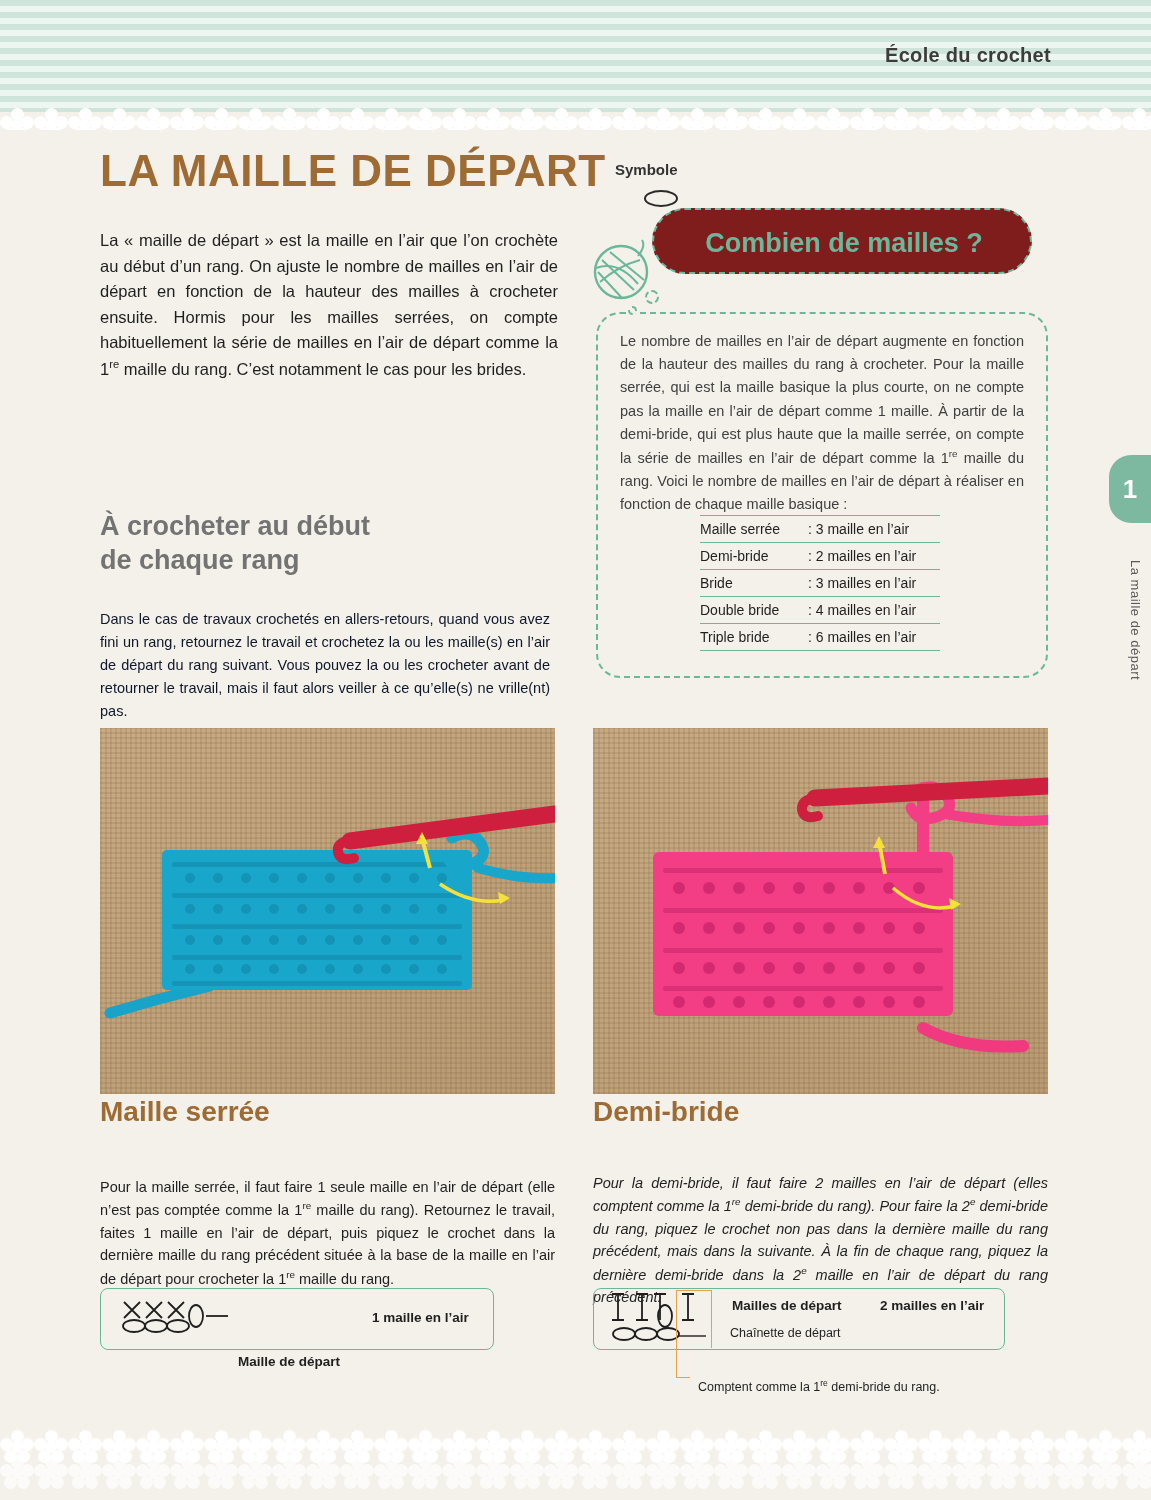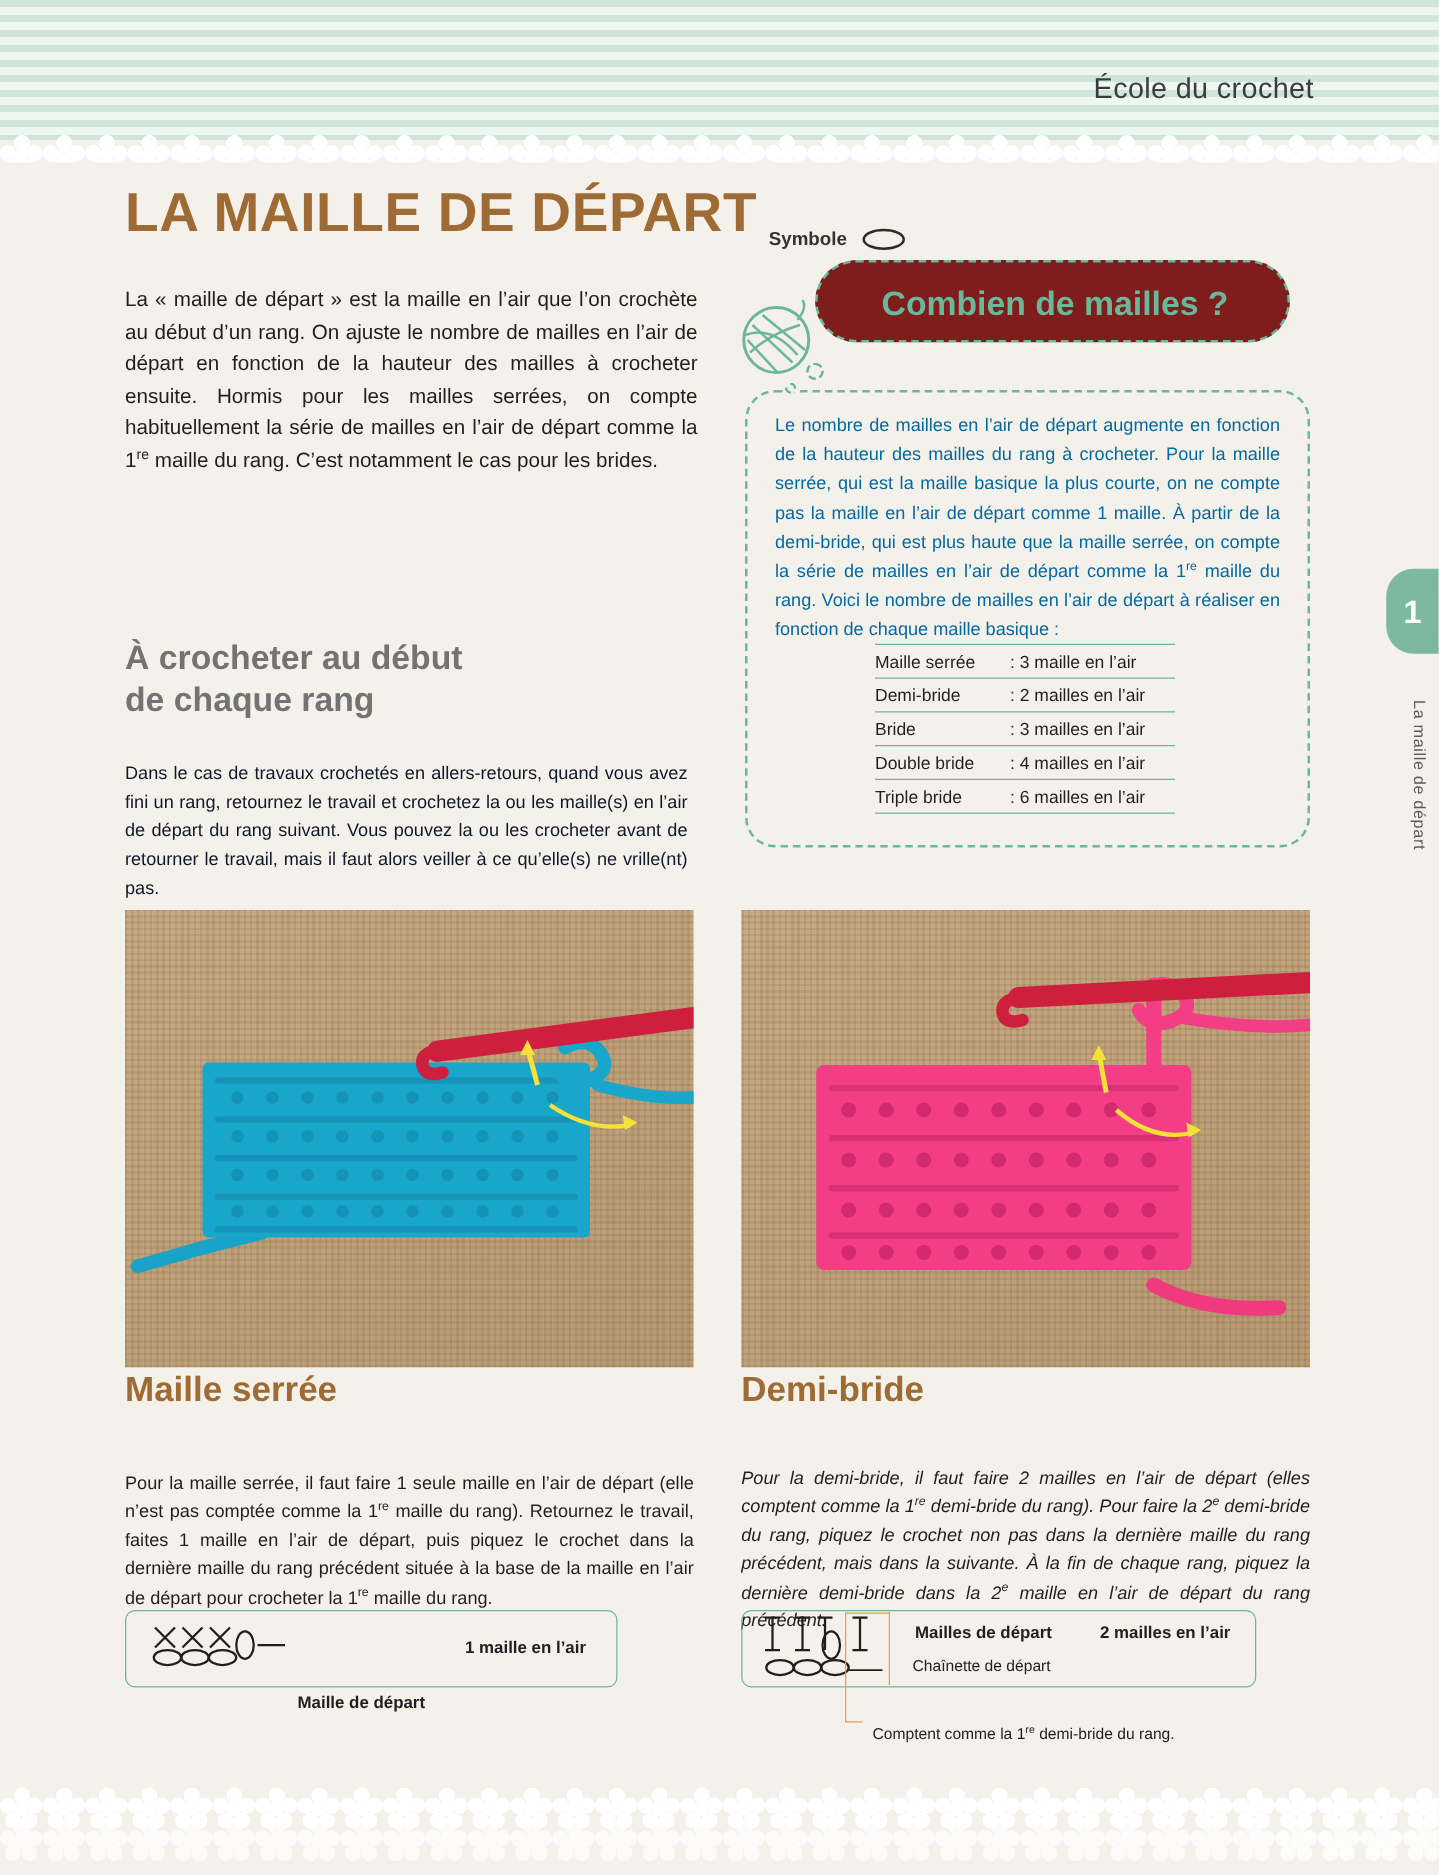--- a/index.html
+++ b/index.html
@@ -16,22 +16,22 @@
   .header {
     position:absolute; top:0; left:0; width:1151px; height:112px;
     background:
       repeating-linear-gradient(
         to bottom,
         #cfe4da 0px, #cfe4da 6px,
         #eef6f1 6px, #eef6f1 12px
       );
   }
   .header-title {
-    position:absolute; right:100px; top:57px;
-    font-size:23px; font-weight:normal; color:#3c3c3c;
+    position:absolute; right:100px; top:44px;
+    font-size:20px; font-weight:bold; color:#3c3c3c;
     letter-spacing:.3px;
   }
   .lace-top {
     position:absolute; top:108px; left:0; width:1151px; height:22px;
     overflow:hidden;
   }
   .lace-bottom {
     position:absolute; bottom:0; left:0; width:1151px; height:70px;
     overflow:hidden;
   }
@@ -65,22 +65,22 @@
     letter-spacing:.5px;
   }
 
   
   .main-title {
     position:absolute; left:100px; top:146px;
     font-size:44px; font-weight:bold; color:#9d6b33;
     letter-spacing:.5px;
   }
   .symbole-wrap {
-    position:absolute; left:615px; top:183px;
-    display:flex; align-items:flex-end; gap:12px;
+    position:absolute; left:615px; top:161px;
+    display:flex; align-items:flex-end; gap:12px;flex-direction:column;
   }
   .symbole-label { font-size:15px; font-weight:bold; color:#333; }
   .symbole-oval {
     width:34px; height:17px; border:2.2px solid #2b2b2b; border-radius:50%;
   }
 
   
   .intro {
     position:absolute; left:100px; top:228px; width:458px;
     font-size:16.5px; line-height:1.55; color:#1f1f1f;
@@ -114,21 +114,21 @@
     display:flex; align-items:center; justify-content:center;
     font-size:27px; font-weight:bold; color:#6bb79a;
   }
   .bubble-dot1 { position:absolute; left:645px; top:290px; width:14px; height:14px; border:2px dashed #6bb79a; border-radius:50%; background:#f4f1ea;}
   .bubble-dot2 { position:absolute; left:628px; top:306px; width:9px; height:9px; border:2px dashed #6bb79a; border-radius:50%; background:#f4f1ea;}
   .yarn-ball {
     position:absolute; left:588px; top:236px; width:66px; height:66px;
   }
   .callout-text {
     position:absolute; left:620px; top:330px; width:404px;
-    font-size:14.5px; line-height:1.6; color:#0369a1; text-align:justify;
+    font-size:14.5px; line-height:1.6; color:#404040; text-align:justify;
   }
   .stitch-table {
     position:absolute; left:700px; top:515px; width:240px;
     font-size:14px; color:#1f1f1f;
   }
   .stitch-table .row {
     display:flex; padding:5px 0 5px 0;
     border-bottom:1px solid #6bb79a;
   }
   .stitch-table .row:first-child { border-top:1px solid #6bb79a; }

